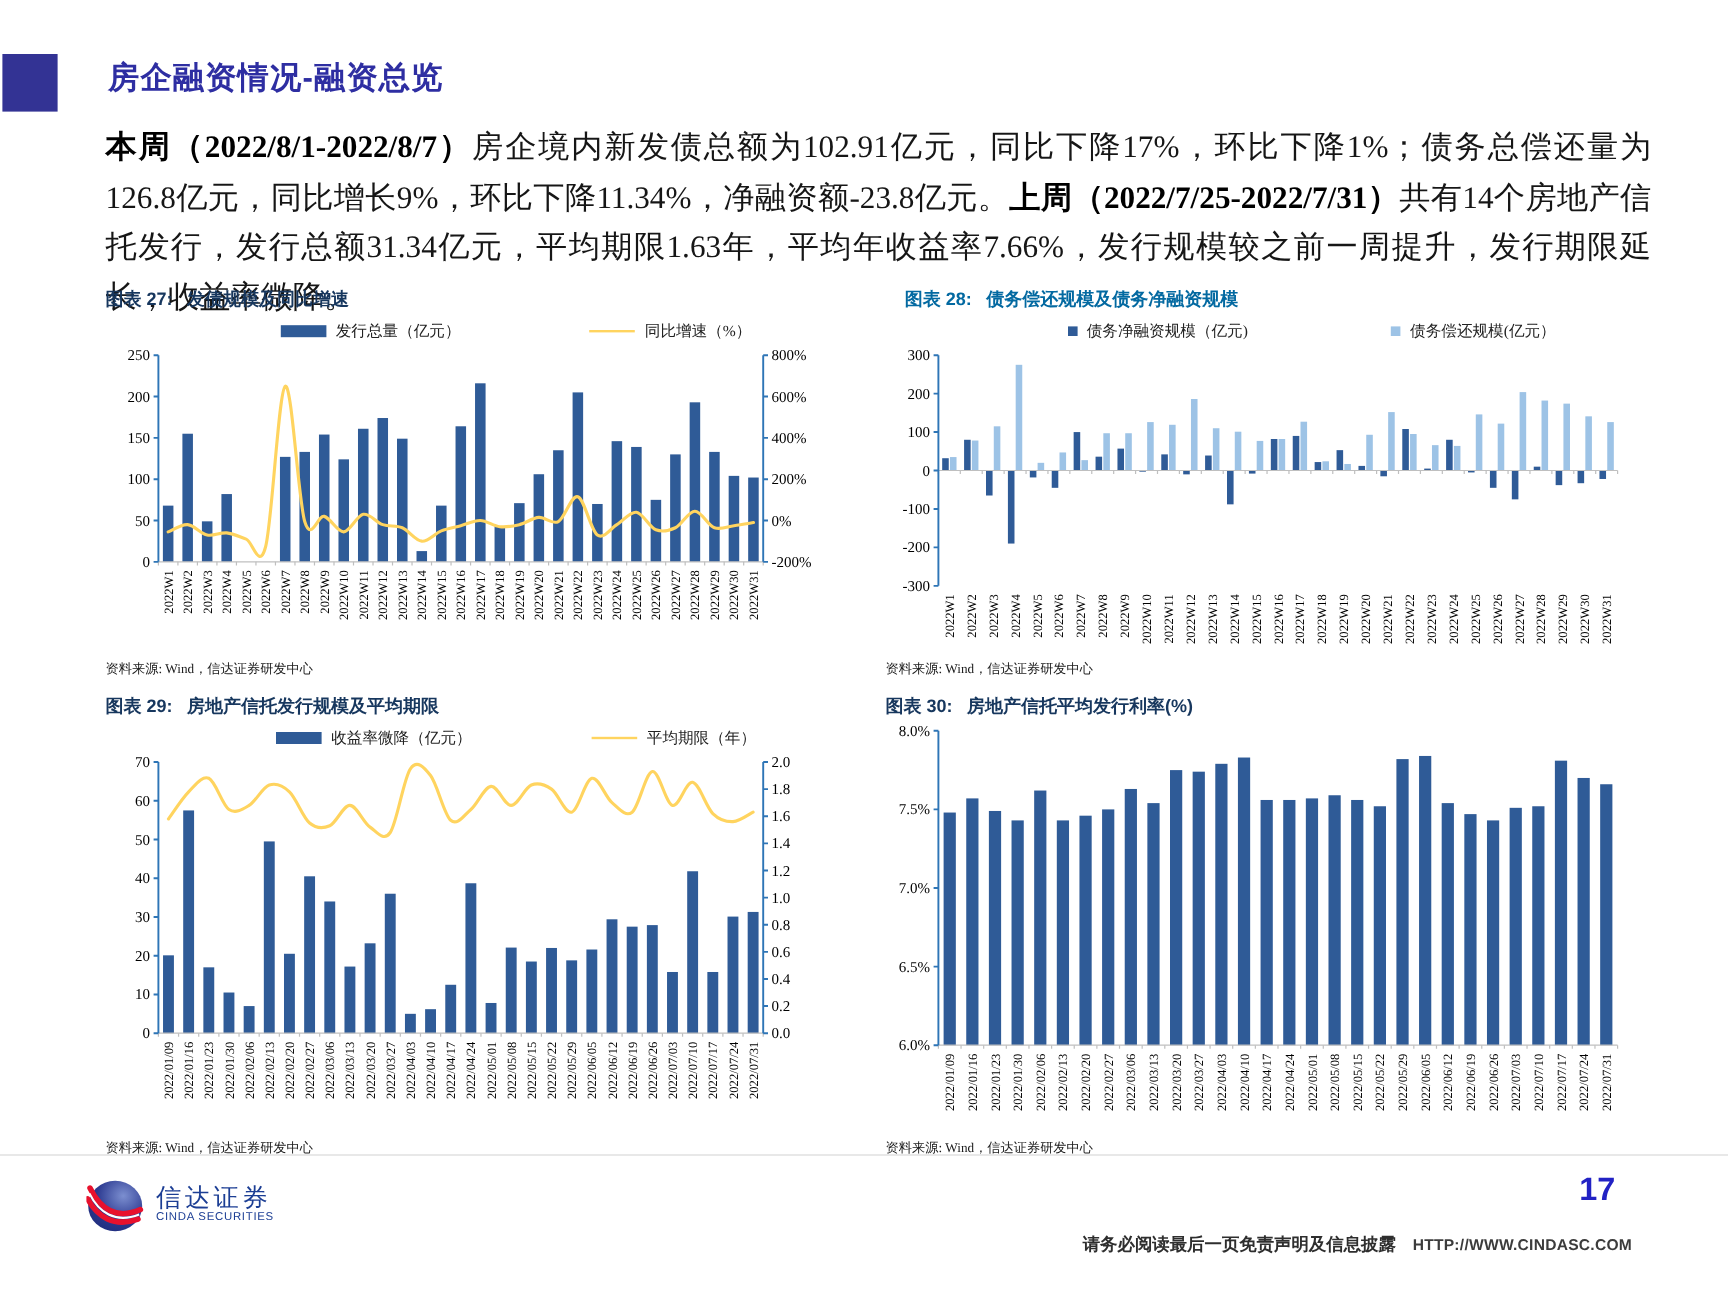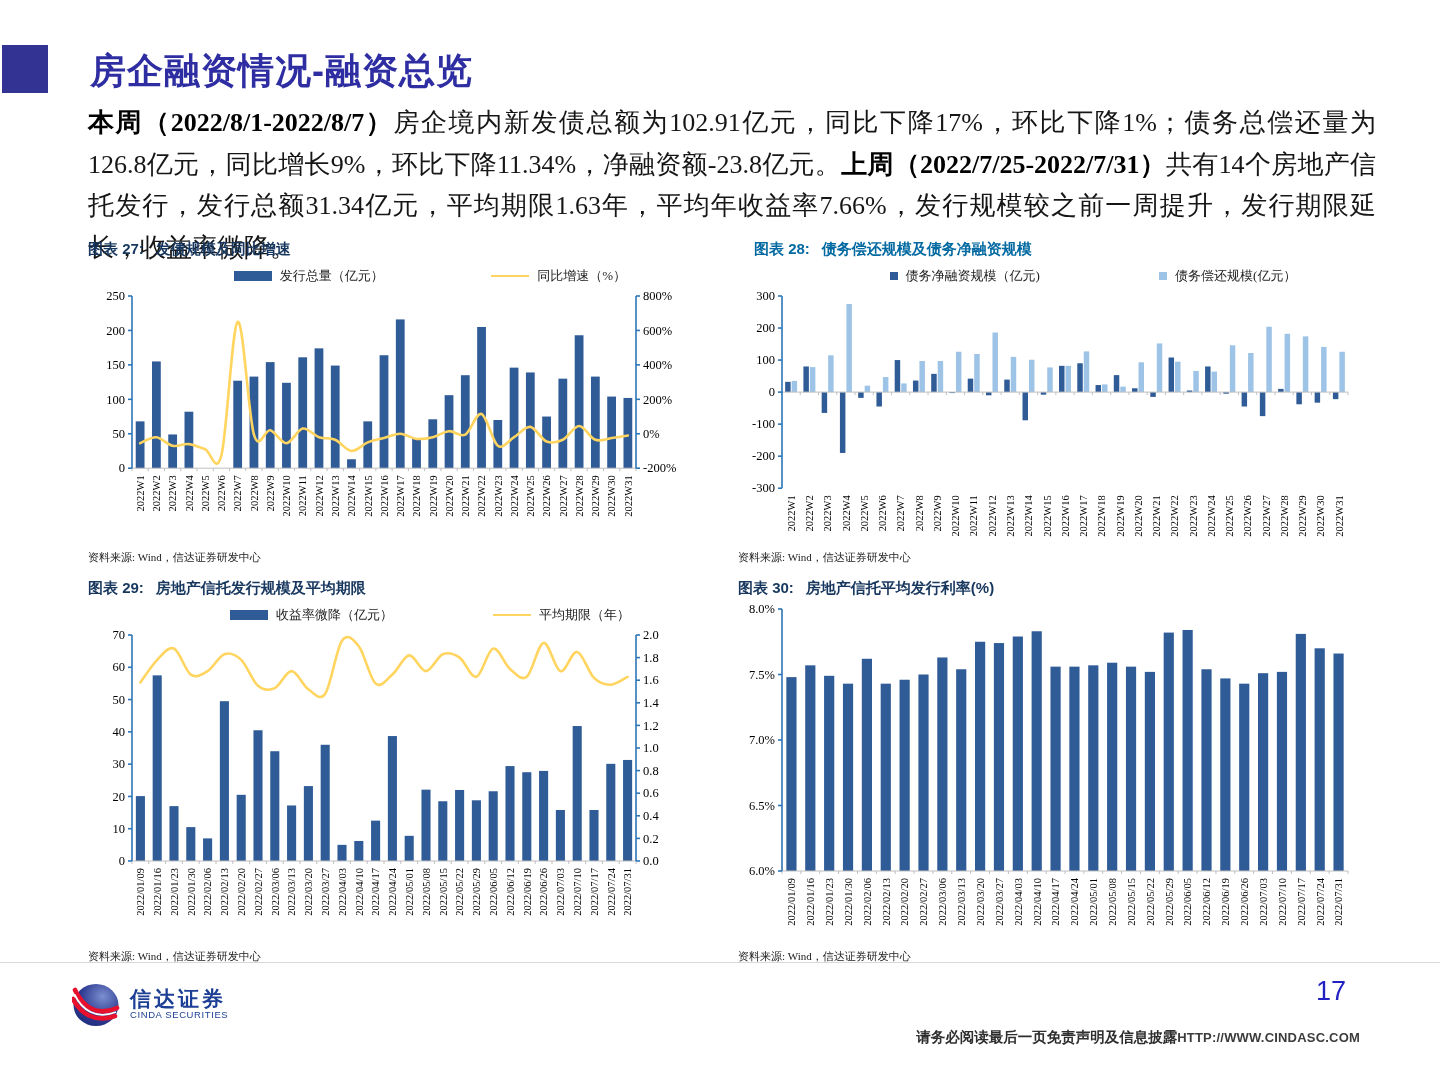--- a/index.html
+++ b/index.html
@@ -1,20 +1,20 @@
 <!DOCTYPE html>
 <html><head>
 <meta charset="utf-8">
 <style>
   html,body{margin:0;padding:0;}
   body{width:1440px;height:1080px;background:#ffffff;position:relative;overflow:hidden;
        font-family:"Liberation Serif","DejaVu Serif",serif;color:#141414;}
   .accent-square{position:absolute;left:2px;top:45px;width:46px;height:48px;}
   .page-title{position:absolute;left:90px;top:47px;margin:0;
-       font-family:"Liberation Sans","DejaVu Sans",sans-serif;font-size:36px;font-weight:700;letter-spacing:1px;text-align:right;}
+       font-family:"Liberation Sans","DejaVu Sans",sans-serif;font-size:26px;font-weight:700;letter-spacing:1px;text-align:right;}
   .summary{position:absolute;left:88px;top:102px;width:1288px;margin:0;
        font-size:26px;line-height:1.6;text-align:justify;color:#161616;}
   .summary b{color:#000;}
   .charts{position:absolute;left:88px;top:240px;width:1290px;
        display:grid;grid-template-columns:600px 626px;column-gap:50px;row-gap:14px;}
   .chart-block{display:flex;flex-direction:column;}
   .chart-title{margin:0 0 5px 0;font-family:"Liberation Sans","DejaVu Sans",sans-serif;
        font-size:15px;font-weight:700;}
   .chart-title .fig-label{margin-right:12px;}
   .chart-legend{display:flex;justify-content:space-around;align-items:center;
@@ -22,25 +22,25 @@
   .lg-item{display:inline-flex;align-items:center;gap:8px;padding-left:44px;}
   .sw-bar{width:38px;height:10px;display:inline-block;}
   .sw-line{width:38px;height:0;border-top:2.6px solid;display:inline-block;}
   .sw-sq{width:8px;height:8px;display:inline-block;}
   .chart-canvas{width:100%;}
   #cv0{height:228px;} #cv1{height:248px;} #cv2{height:298px;} #cv3{height:334px;}
   .source{margin:0;margin-top:auto;padding-top:12px;font-size:11px;color:#1a1a1a;}
   .footer-rule{position:absolute;left:0;right:0;top:962px;border-top:1px solid #d9d9d9;height:0;}
   .logo{position:absolute;left:72px;top:980px;display:flex;align-items:center;gap:10px;}
   .logo-text{display:flex;flex-direction:column;line-height:1.05;}
-  .logo-cn{font-family:"Liberation Sans","DejaVu Sans",sans-serif;font-weight:700;font-size:21px;letter-spacing:3px;}
+  .logo-cn{font-family:"Liberation Sans","DejaVu Sans",sans-serif;font-weight:400;font-size:21px;letter-spacing:3px;}
   .logo-en{font-family:"Liberation Sans","DejaVu Sans",sans-serif;font-weight:400;font-size:9.5px;letter-spacing:0.6px;}
   .page-num{position:absolute;right:94px;top:976px;margin:0;
-       font-family:"Liberation Sans","DejaVu Sans",sans-serif;font-size:27px;font-weight:400;}
-  .disclaimer-row{position:absolute;right:80px;top:1028px;display:flex;align-items:baseline;gap:0;
+       font-family:"Liberation Sans","DejaVu Sans",sans-serif;font-size:27px;font-weight:700;}
+  .disclaimer-row{position:absolute;right:80px;top:1028px;display:flex;align-items:baseline;gap:14px;
        font-family:"Liberation Sans","DejaVu Sans",sans-serif;}
   .disclaimer{font-size:14.5px;font-weight:700;color:#2e2e2e;}
   .website{font-size:13px;font-weight:700;color:#3c3c3c;letter-spacing:0.2px;}
 </style>
 </head>
 <body>
 
 <div class="page">
 
   <div class="accent-square" style="background: rgb(51, 51, 148);"></div>

